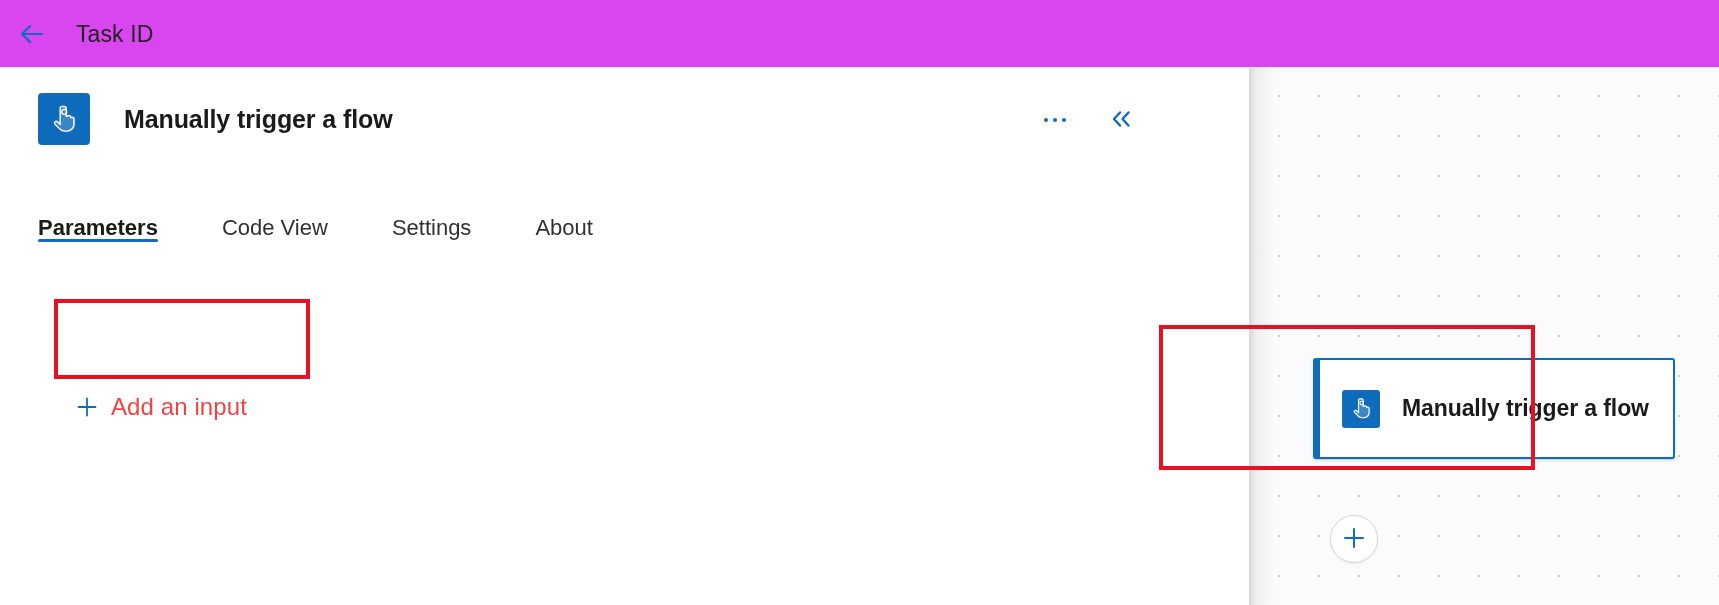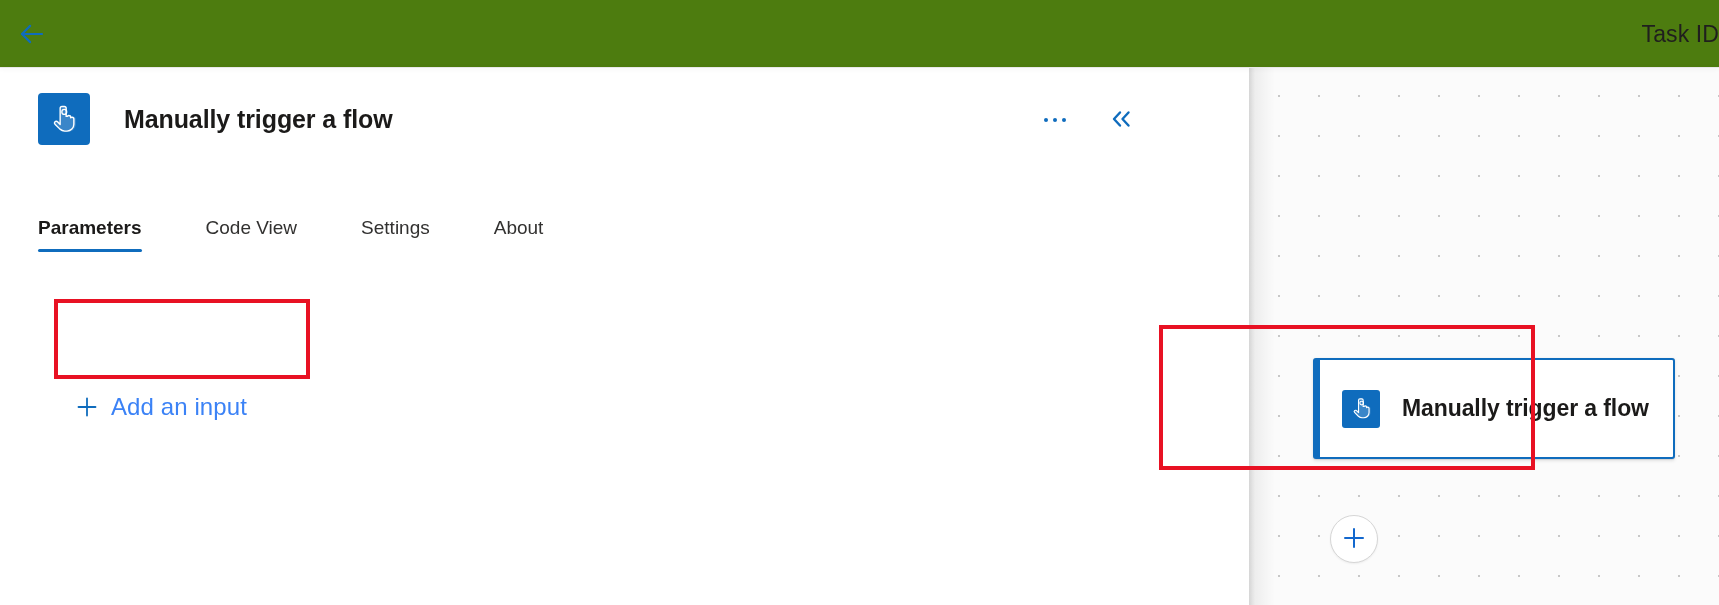--- a/index.html
+++ b/index.html
@@ -19,25 +19,24 @@
     height: 605px;
     background: #ffffff;
   }
 
   
   .topbar {
     position: absolute;
     left: 0; top: 0;
     width: 1719px;
     height: 68px;
-    background: #4d7c0f;
+    background: #d946ef;
     display: flex;
     align-items: center;
     z-index: 30;
-    justify-content: space-between;
   }
   .topbar::after {
     content: "";
     position: absolute;
     left: 0; bottom: 0;
     width: 100%;
     height: 1px;
     background: #e8e8e8;
     box-shadow: 0 1px 4px rgba(0,0,0,0.10);
   }
@@ -148,22 +147,22 @@
   
   .tabs {
     position: absolute;
     left: 38px; top: 146px;
     display: flex;
     align-items: flex-end;
     gap: 0;
   }
   .tab {
     position: relative;
-    padding: 0 16px 10px 16px;
-    font-size: 19px;
+    padding: 0 16px 0 16px;
+    font-size: 22px;
     font-weight: 400;
     color: #323130;
     background: transparent;
     border: none;
     cursor: pointer;
     white-space: nowrap;
     line-height: 28px;
   }
   .tab:first-child { padding-left: 0; }
   .tab.active {
@@ -209,21 +208,21 @@
   .plus-glyph {
     display: flex;
     align-items: center;
     justify-content: center;
     width: 22px; height: 22px;
     flex: none;
   }
   .add-input-label {
     font-size: 24px;
     font-weight: 400;
-    color: #3b82f6;
+    color: #ef4444;
     white-space: nowrap;
     letter-spacing: 0.1px;
   }
 
   
   .canvas {
     position: absolute;
     left: 1249px; top: 68px;
     width: 470px;
     height: 537px;

